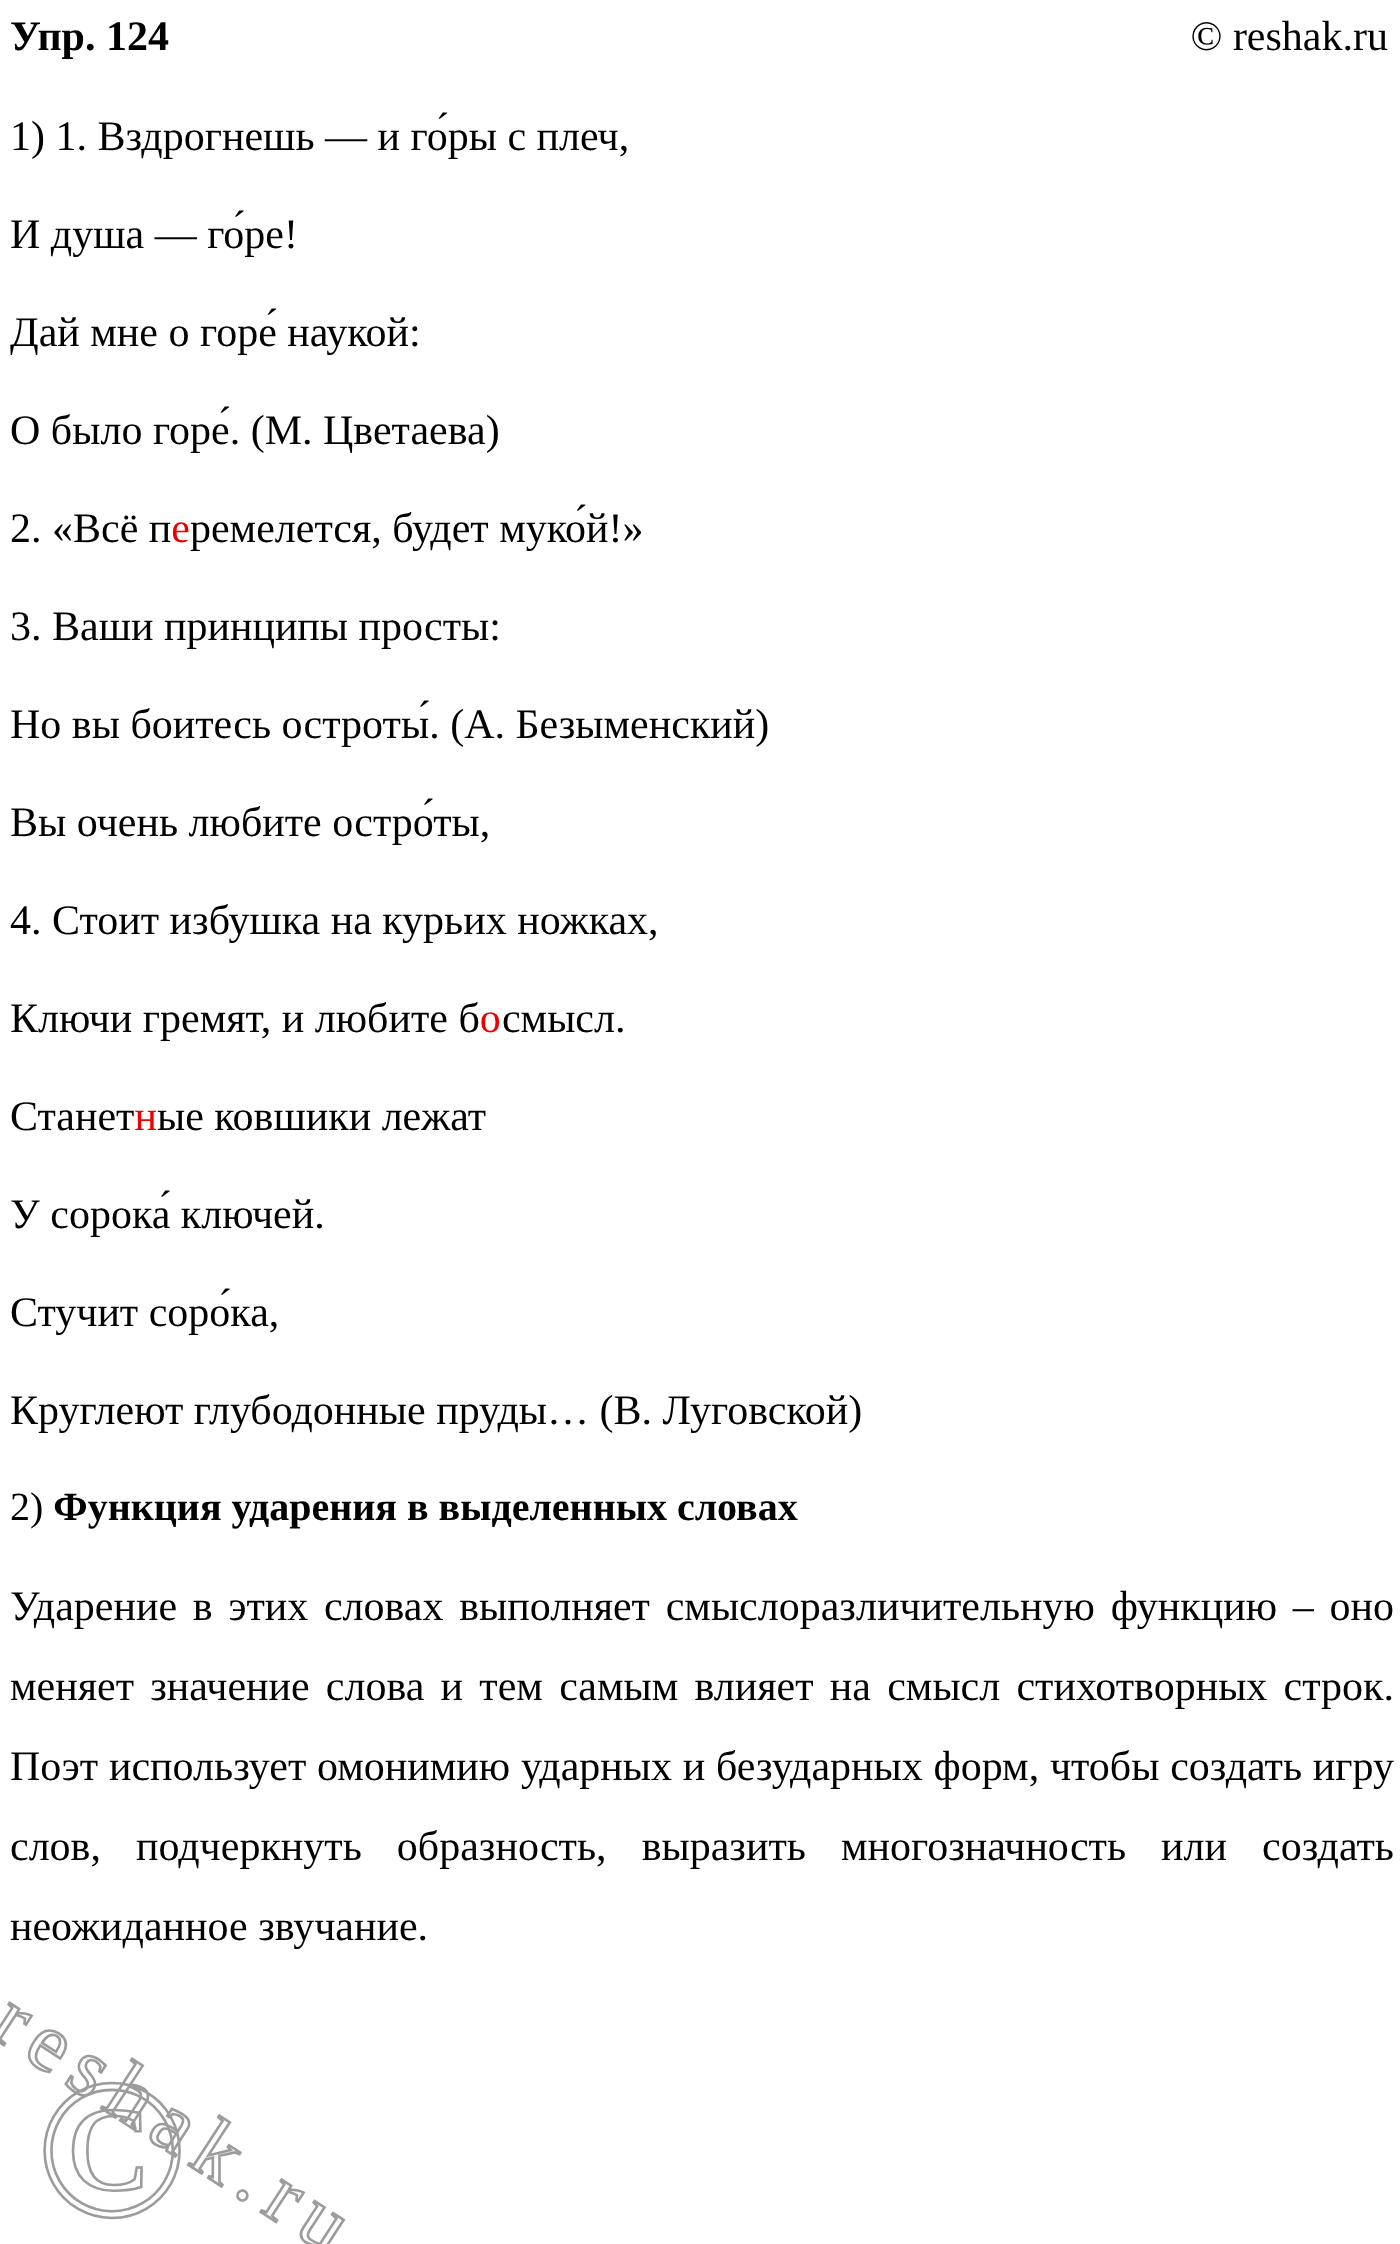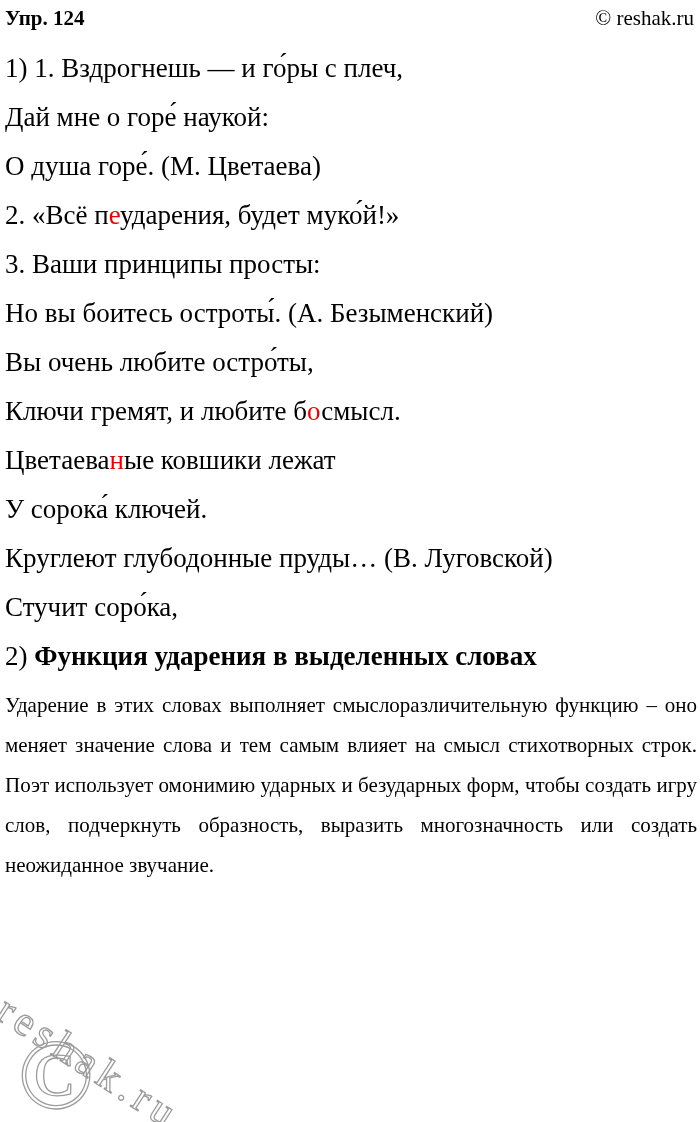--- a/index.html
+++ b/index.html
@@ -19,25 +19,25 @@
   .content {
     position: relative; z-index: 1;
     width: 700px; height: 1122px;
   }
   .header {
     display: flex; justify-content: space-between; align-items: flex-start;
     padding: 5px 6px 0 5px;
     font-size: 21px; line-height: 26px;
   }
   .exercise-title { font-weight: bold; }
-  .poem { margin-top: 24px; padding-left: 5px; font-size: 27px; }
+  .poem { margin-top: 24px; padding-left: 5px; font-size: 21px; }
   .line { line-height: 26px; margin-bottom: 23px; white-space: pre-wrap; }
   .red {  }
   .section-heading {
-    padding-left: 5px; font-size: 27px; line-height: 26px;
+    padding-left: 5px; font-size: 20px; line-height: 26px;
     margin-top: 4px;
   }
   .section-heading .bold-part { font-weight: bold; }
   .answer-paragraph {
     margin: 16px 0 0 0;
     padding: 0 3px 0 5px;
     font-size: 21px; line-height: 40px;
     text-align: justify;
   }
 </style>
@@ -55,31 +55,33 @@
 
   <div class="content">
 
     <div class="header">
       <span class="exercise-title">Упр. 124</span>
       <span class="copyright">© reshak.ru</span>
     </div>
 
     <div class="poem">
         <div class="line"><span>1) 1. Вздрогнешь — и го́ры с плеч,</span></div>
+        <div class="line"><span>И душа — го́ре!</span></div>
         <div class="line"><span>Дай мне о горе́ наукой:</span></div>
-        <div class="line"><span>О душа горе́. (М. Цветаева)</span></div>
-        <div class="line"><span>2. «Всё п</span><span class="red" style="color: rgb(238, 0, 0);">е</span><span>ударения, будет муко́й!»</span></div>
+        <div class="line"><span>О было горе́. (М. Цветаева)</span></div>
+        <div class="line"><span>2. «Всё п</span><span class="red" style="color: rgb(238, 0, 0);">е</span><span>ремелется, будет муко́й!»</span></div>
         <div class="line"><span>3. Ваши принципы просты:</span></div>
         <div class="line"><span>Но вы боитесь остроты́. (А. Безыменский)</span></div>
         <div class="line"><span>Вы очень любите остро́ты,</span></div>
+        <div class="line"><span>4. Стоит избушка на курьих ножках,</span></div>
         <div class="line"><span>Ключи гремят, и любите б</span><span class="red" style="color: rgb(238, 0, 0);">о</span><span>смысл.</span></div>
-        <div class="line"><span>Цветаева</span><span class="red" style="color: rgb(238, 0, 0);">н</span><span>ые ковшики лежат</span></div>
+        <div class="line"><span>Станет</span><span class="red" style="color: rgb(238, 0, 0);">н</span><span>ые ковшики лежат</span></div>
         <div class="line"><span>У сорока́ ключей.</span></div>
+        <div class="line"><span>Стучит соро́ка,</span></div>
         <div class="line"><span>Круглеют глубодонные пруды… (В. Луговской)</span></div>
-        <div class="line"><span>Стучит соро́ка,</span></div>
       </div>
 
     <div class="section-heading">
       <span>2) </span><span class="bold-part">Функция ударения в выделенных словах</span>
     </div>
 
     <p class="answer-paragraph">Ударение в этих словах выполняет смыслоразличительную функцию – оно меняет значение слова и тем самым влияет на смысл стихотворных строк. Поэт использует омонимию ударных и безударных форм, чтобы создать игру слов, подчеркнуть образность, выразить многозначность или создать неожиданное звучание.</p>
 
   </div>
 </div>

